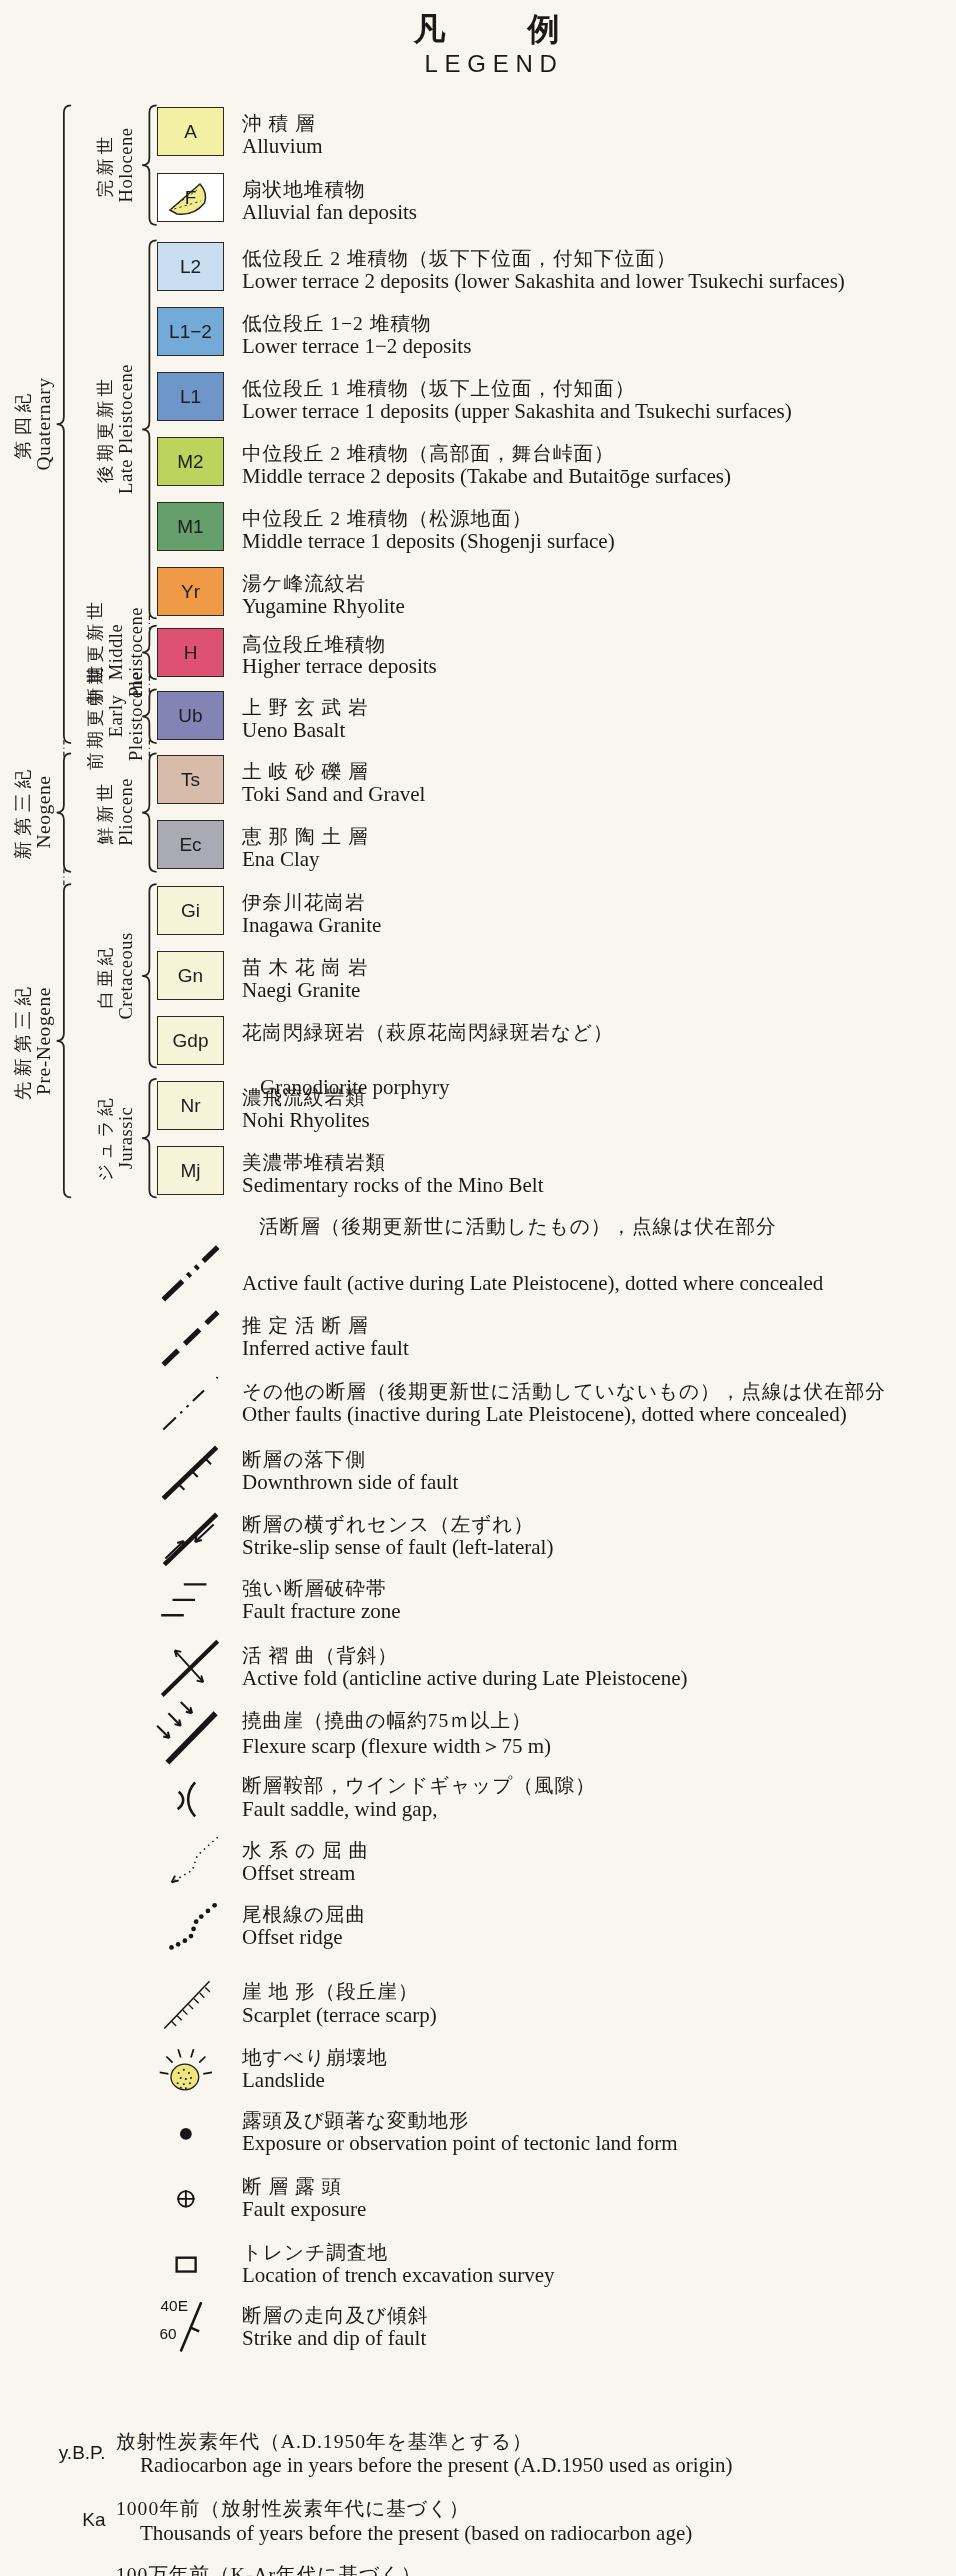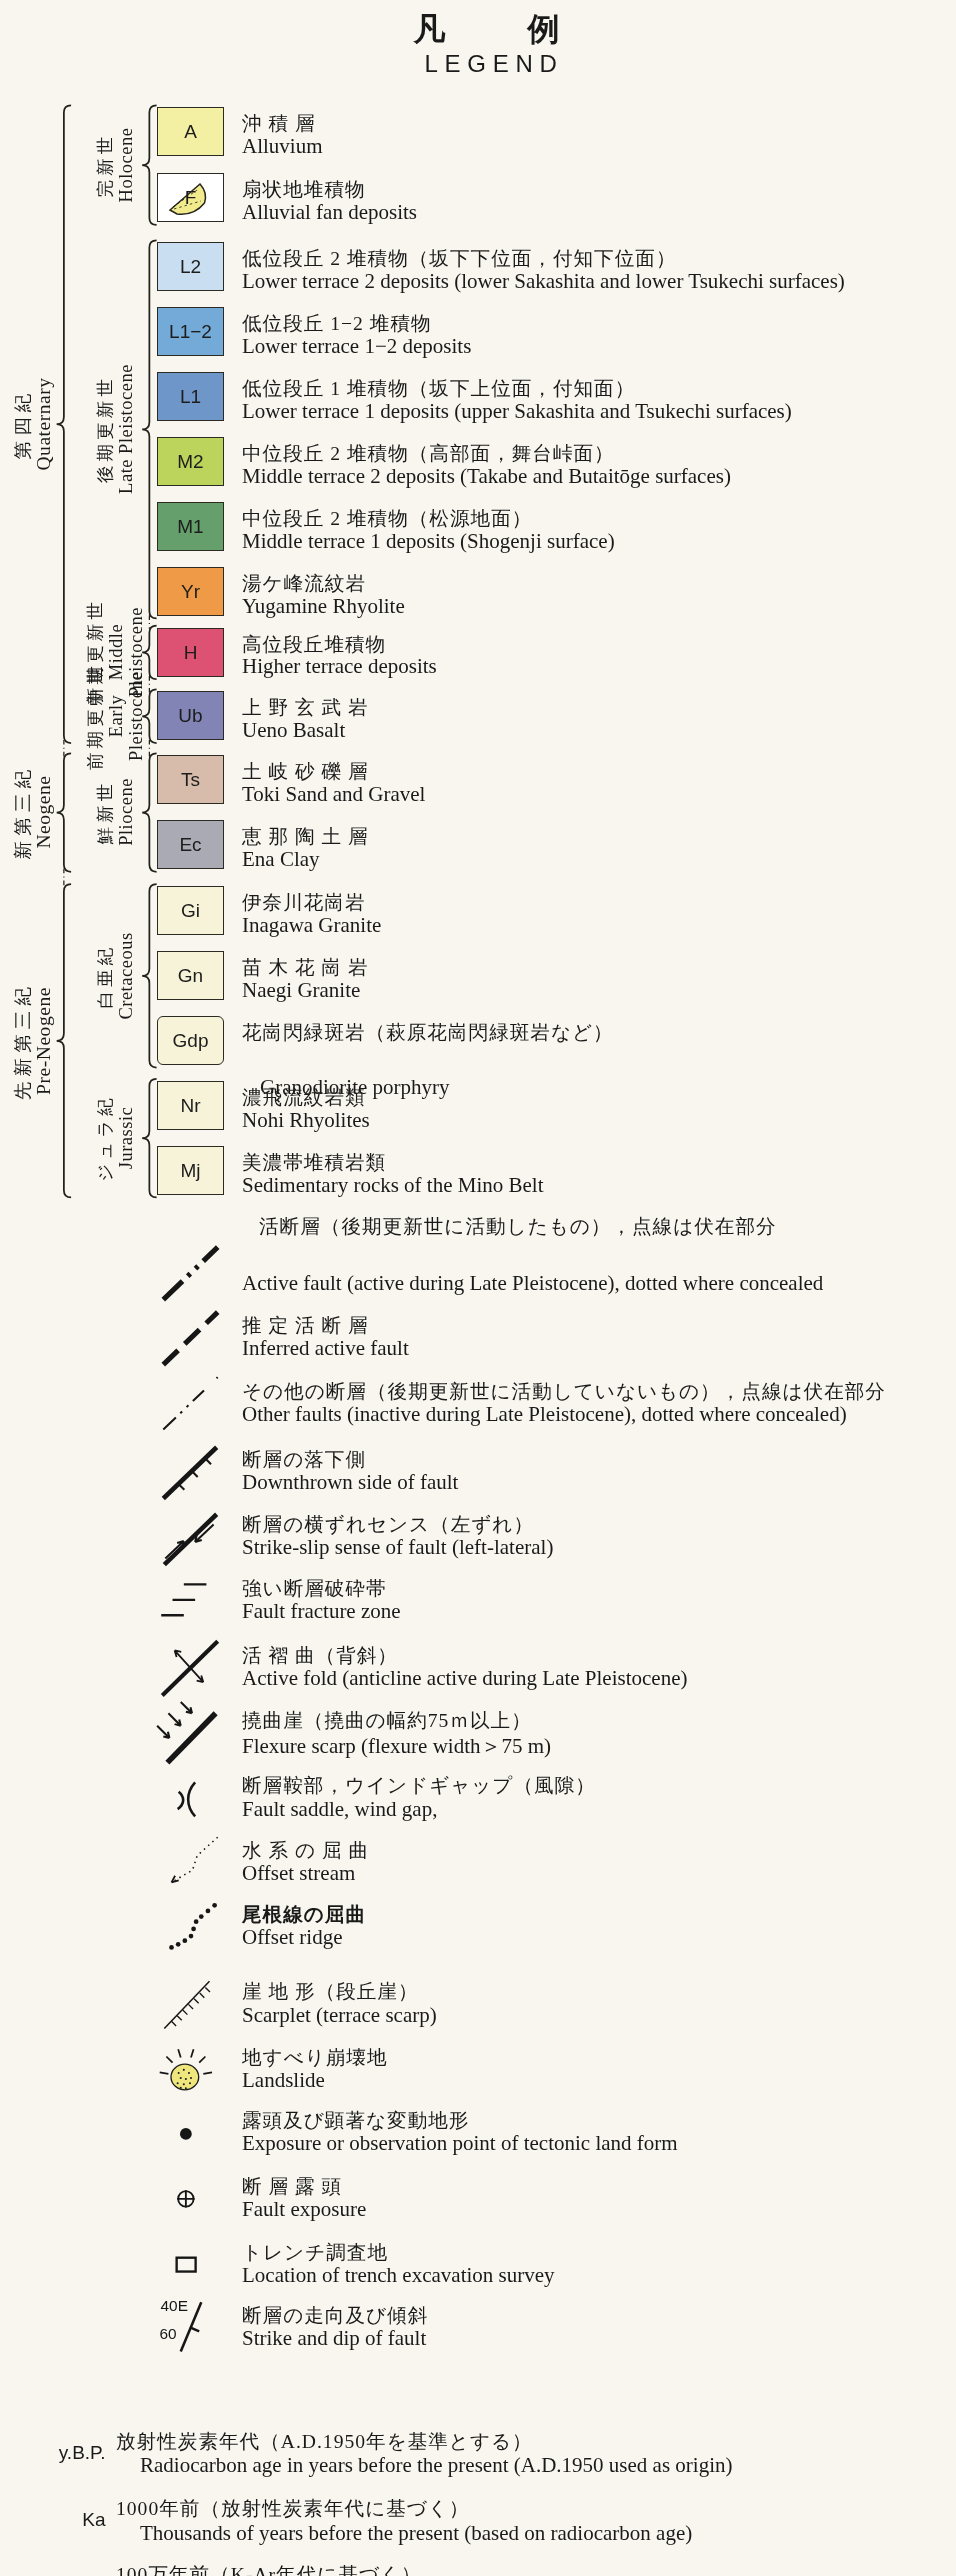--- a/index.html
+++ b/index.html
@@ -123,21 +123,21 @@
       <div class="swatch" style="top: 886px; background: rgb(246, 243, 216);">
         <span class="code">Gi</span>
       </div>
       <div class="jline" style="top: 889px;">伊奈川花崗岩</div>
       <div class="eline" style="top: 913px;">Inagawa Granite</div>
       <div class="swatch" style="top: 951px; background: rgb(246, 243, 216);">
         <span class="code">Gn</span>
       </div>
       <div class="jline" style="top: 954px;">苗 木 花 崗 岩</div>
       <div class="eline" style="top: 978px;">Naegi Granite</div>
-      <div class="swatch" style="top: 1016px; background: rgb(246, 243, 216); border-radius: 6px;">
+      <div class="swatch" style="top: 1016px; background: rgb(246, 243, 216);">
         <span class="code">Gdp</span>
       </div>
       <div class="jline" style="top: 1019px;">花崗閃緑斑岩（萩原花崗閃緑斑岩など）</div>
       <div class="eline" style="top: 1075px; margin-left: 18px;">Granodiorite porphyry</div>
       <div class="swatch" style="top: 1081px; background: rgb(246, 243, 216);">
         <span class="code">Nr</span>
       </div>
       <div class="jline" style="top: 1084px;">濃飛流紋岩類</div>
       <div class="eline" style="top: 1108px;">Nohi Rhyolites</div>
       <div class="swatch" style="top: 1146px; background: rgb(246, 243, 216);">
@@ -252,21 +252,21 @@
           <circle cx="122" cy="22" r="4.6" fill="#161616"></circle>
           <circle cx="109" cy="33" r="4.6" fill="#161616"></circle>
           <circle cx="96" cy="44" r="4.6" fill="#161616"></circle>
           <circle cx="86" cy="54" r="4.6" fill="#161616"></circle>
           <circle cx="81" cy="68" r="4.6" fill="#161616"></circle>
           <circle cx="76" cy="82" r="4.6" fill="#161616"></circle>
           <circle cx="64" cy="91" r="4.6" fill="#161616"></circle>
           <circle cx="51" cy="98" r="4.6" fill="#161616"></circle>
           <circle cx="38" cy="104" r="4.6" fill="#161616"></circle>
         </svg></div>
-      <div class="jline" style="top: 1901px; font-weight: bold;">尾根線の屈曲</div>
+      <div class="jline" style="top: 1901px;">尾根線の屈曲</div>
       <div class="eline" style="top: 1925px;">Offset ridge</div>
       <div class="symicon" style="top: 1971px;"><svg viewBox="0 0 150 128">
           <path d="M24,112 L112,20" stroke="#161616" fill="none" stroke-width="3"></path>
           <path d="M38,98 l9,9 M49,87 l9,9 M60,76 l9,9 M71,65 l9,9 M82,54 l9,9 M93,43 l9,9 M104,32 l9,9" stroke="#161616" fill="none" stroke-width="2.6"></path>
         </svg></div>
       <div class="jline" style="top: 1978px;">崖 地 形（段丘崖）</div>
       <div class="eline" style="top: 2003px;">Scarplet (terrace scarp)</div>
       <div class="symicon" style="top: 2037px;"><svg viewBox="0 0 150 128">
           <ellipse cx="64" cy="78" rx="27" ry="25" fill="#efe77d" stroke="#1d1d1d" stroke-width="2.6"></ellipse>
           <path d="M32,72 L15,69 M40,50 L28,38 M56,40 L51,24 M76,40 L81,24 M92,50 L104,38 M100,72 L117,69" stroke="#161616" fill="none" stroke-width="3.4"></path>

